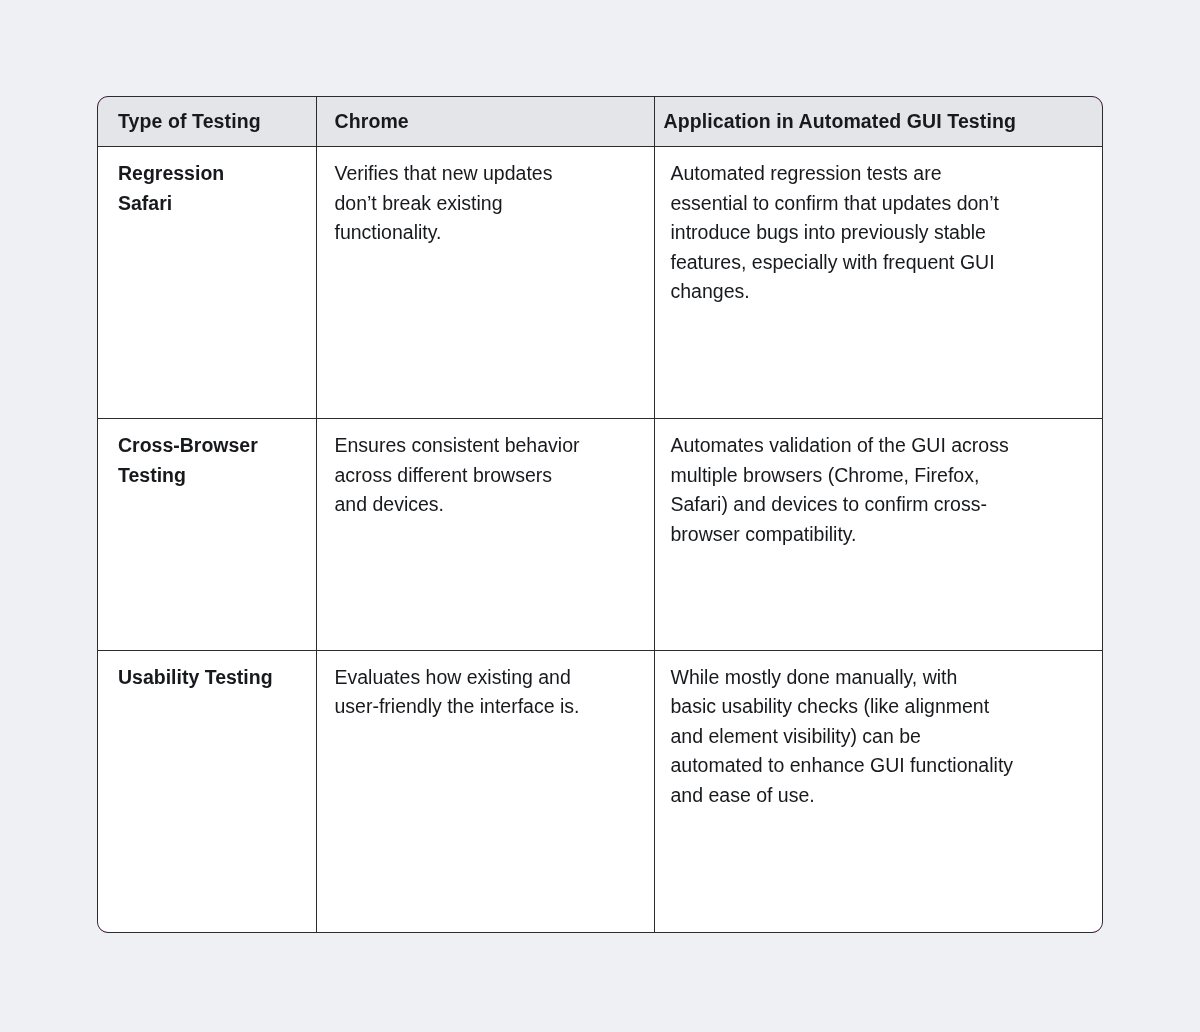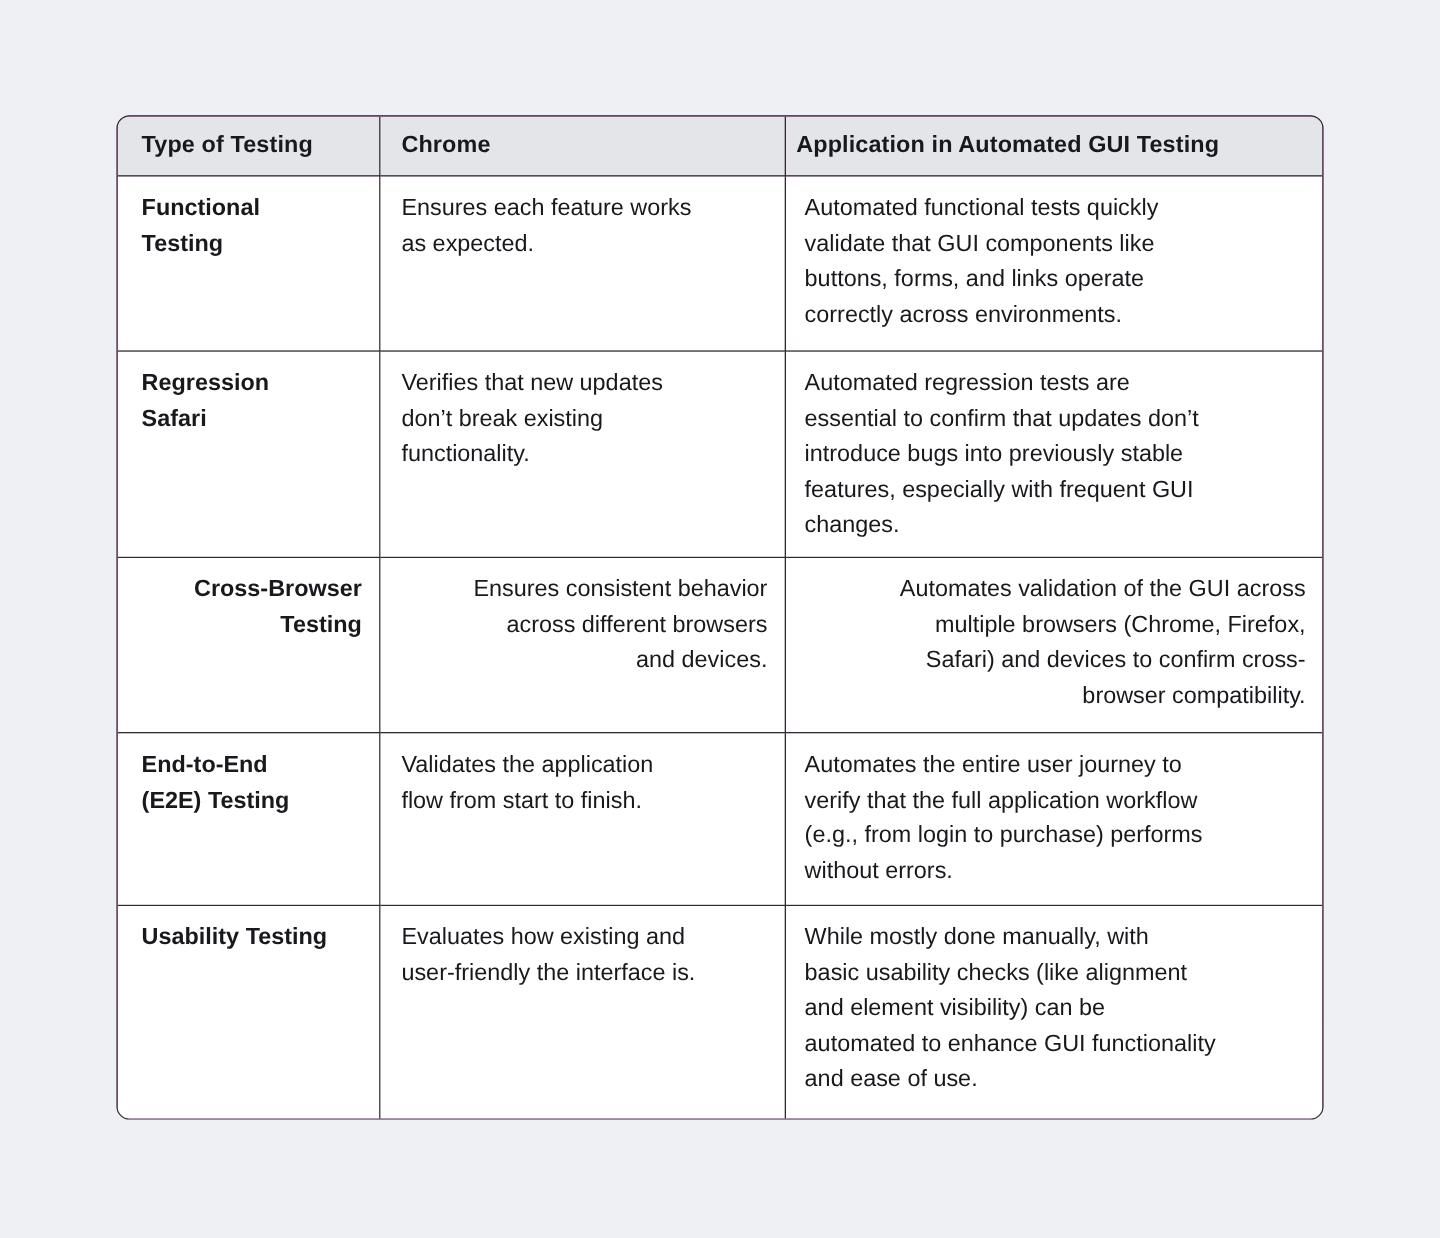--- a/index.html
+++ b/index.html
@@ -66,21 +66,21 @@
   tbody tr:last-child td { border-bottom: none; }
 
   tbody td.cell-type {
     font-weight: bold;
   }
   tbody td.cell-purpose { padding-left: 18px; }
   tbody td.cell-application { padding-left: 16px; }
 
   tr.row-0 td { height: 146px; box-sizing: border-box; }
   tr.row-1 td { height: 172px; box-sizing: border-box; }
-  tr.row-2 td { height: 146px; box-sizing: border-box; text-align: right; }
+  tr.row-2 td { height: 146px; box-sizing: border-box; }
   tr.row-3 td { height: 144px; box-sizing: border-box; }
   tr.row-4 td { height: 178px; box-sizing: border-box; }
 </style>
 </head>
 <body>
 
 <div class="table-card">
   <table class="testing-table">
     <colgroup>
       <col class="c1">
@@ -88,30 +88,20 @@
       <col class="c3">
     </colgroup>
     <thead>
       <tr>
         <th>Type of Testing</th>
         <th>Chrome</th>
         <th>Application in Automated GUI Testing</th>
       </tr>
     </thead>
     <tbody>
-      <tr class="row-0">
-        <td class="cell-type">Functional
-Testing</td>
-        <td class="cell-purpose">Ensures each feature works
-as expected.</td>
-        <td class="cell-application">Automated functional tests quickly
-validate that GUI components like
-buttons, forms, and links operate
-correctly across environments.</td>
-      </tr>
       <tr class="row-1">
         <td class="cell-type">Regression
 Safari</td>
         <td class="cell-purpose">Verifies that new updates
 don’t break existing
 functionality.</td>
         <td class="cell-application">Automated regression tests are
 essential to confirm that updates don’t
 introduce bugs into previously stable
 features, especially with frequent GUI
@@ -121,30 +111,20 @@
         <td class="cell-type">Cross-Browser
 Testing</td>
         <td class="cell-purpose">Ensures consistent behavior
 across different browsers
 and devices.</td>
         <td class="cell-application">Automates validation of the GUI across
 multiple browsers (Chrome, Firefox,
 Safari) and devices to confirm cross-
 browser compatibility.</td>
       </tr>
-      <tr class="row-3">
-        <td class="cell-type">End-to-End
-(E2E) Testing</td>
-        <td class="cell-purpose">Validates the application
-flow from start to finish.</td>
-        <td class="cell-application">Automates the entire user journey to
-verify that the full application workflow
-(e.g., from login to purchase) performs
-without errors.</td>
-      </tr>
       <tr class="row-4">
         <td class="cell-type">Usability Testing</td>
         <td class="cell-purpose">Evaluates how existing and
 user-friendly the interface is.</td>
         <td class="cell-application">While mostly done manually, with
 basic usability checks (like alignment
 and element visibility) can be
 automated to enhance GUI functionality
 and ease of use.</td>
       </tr>

